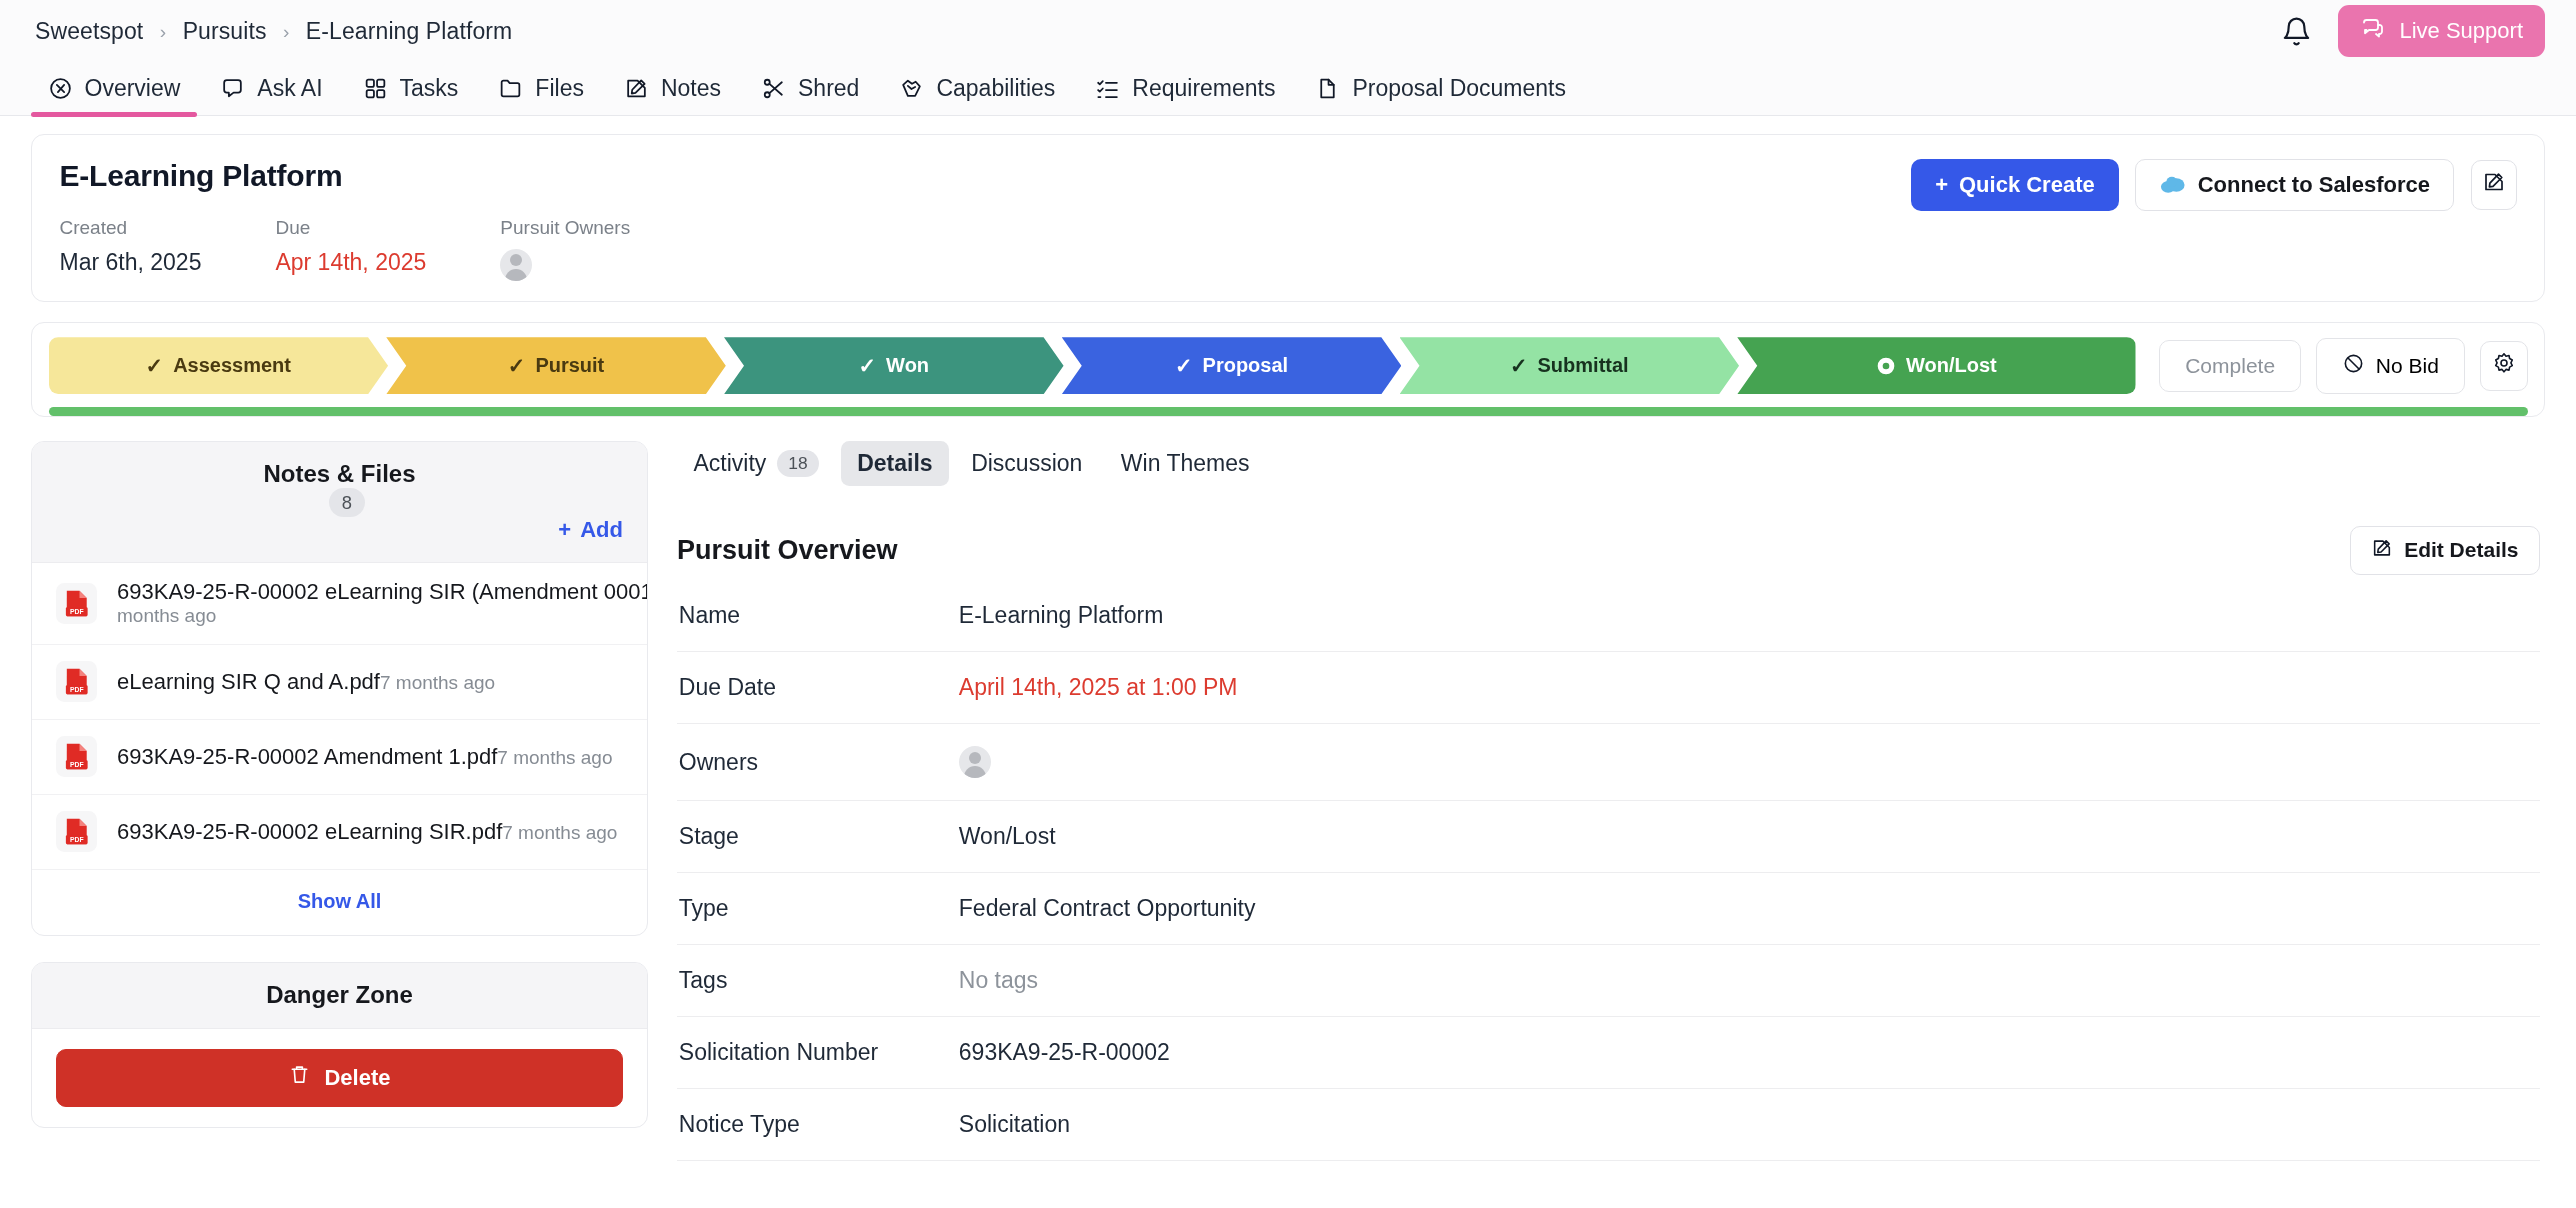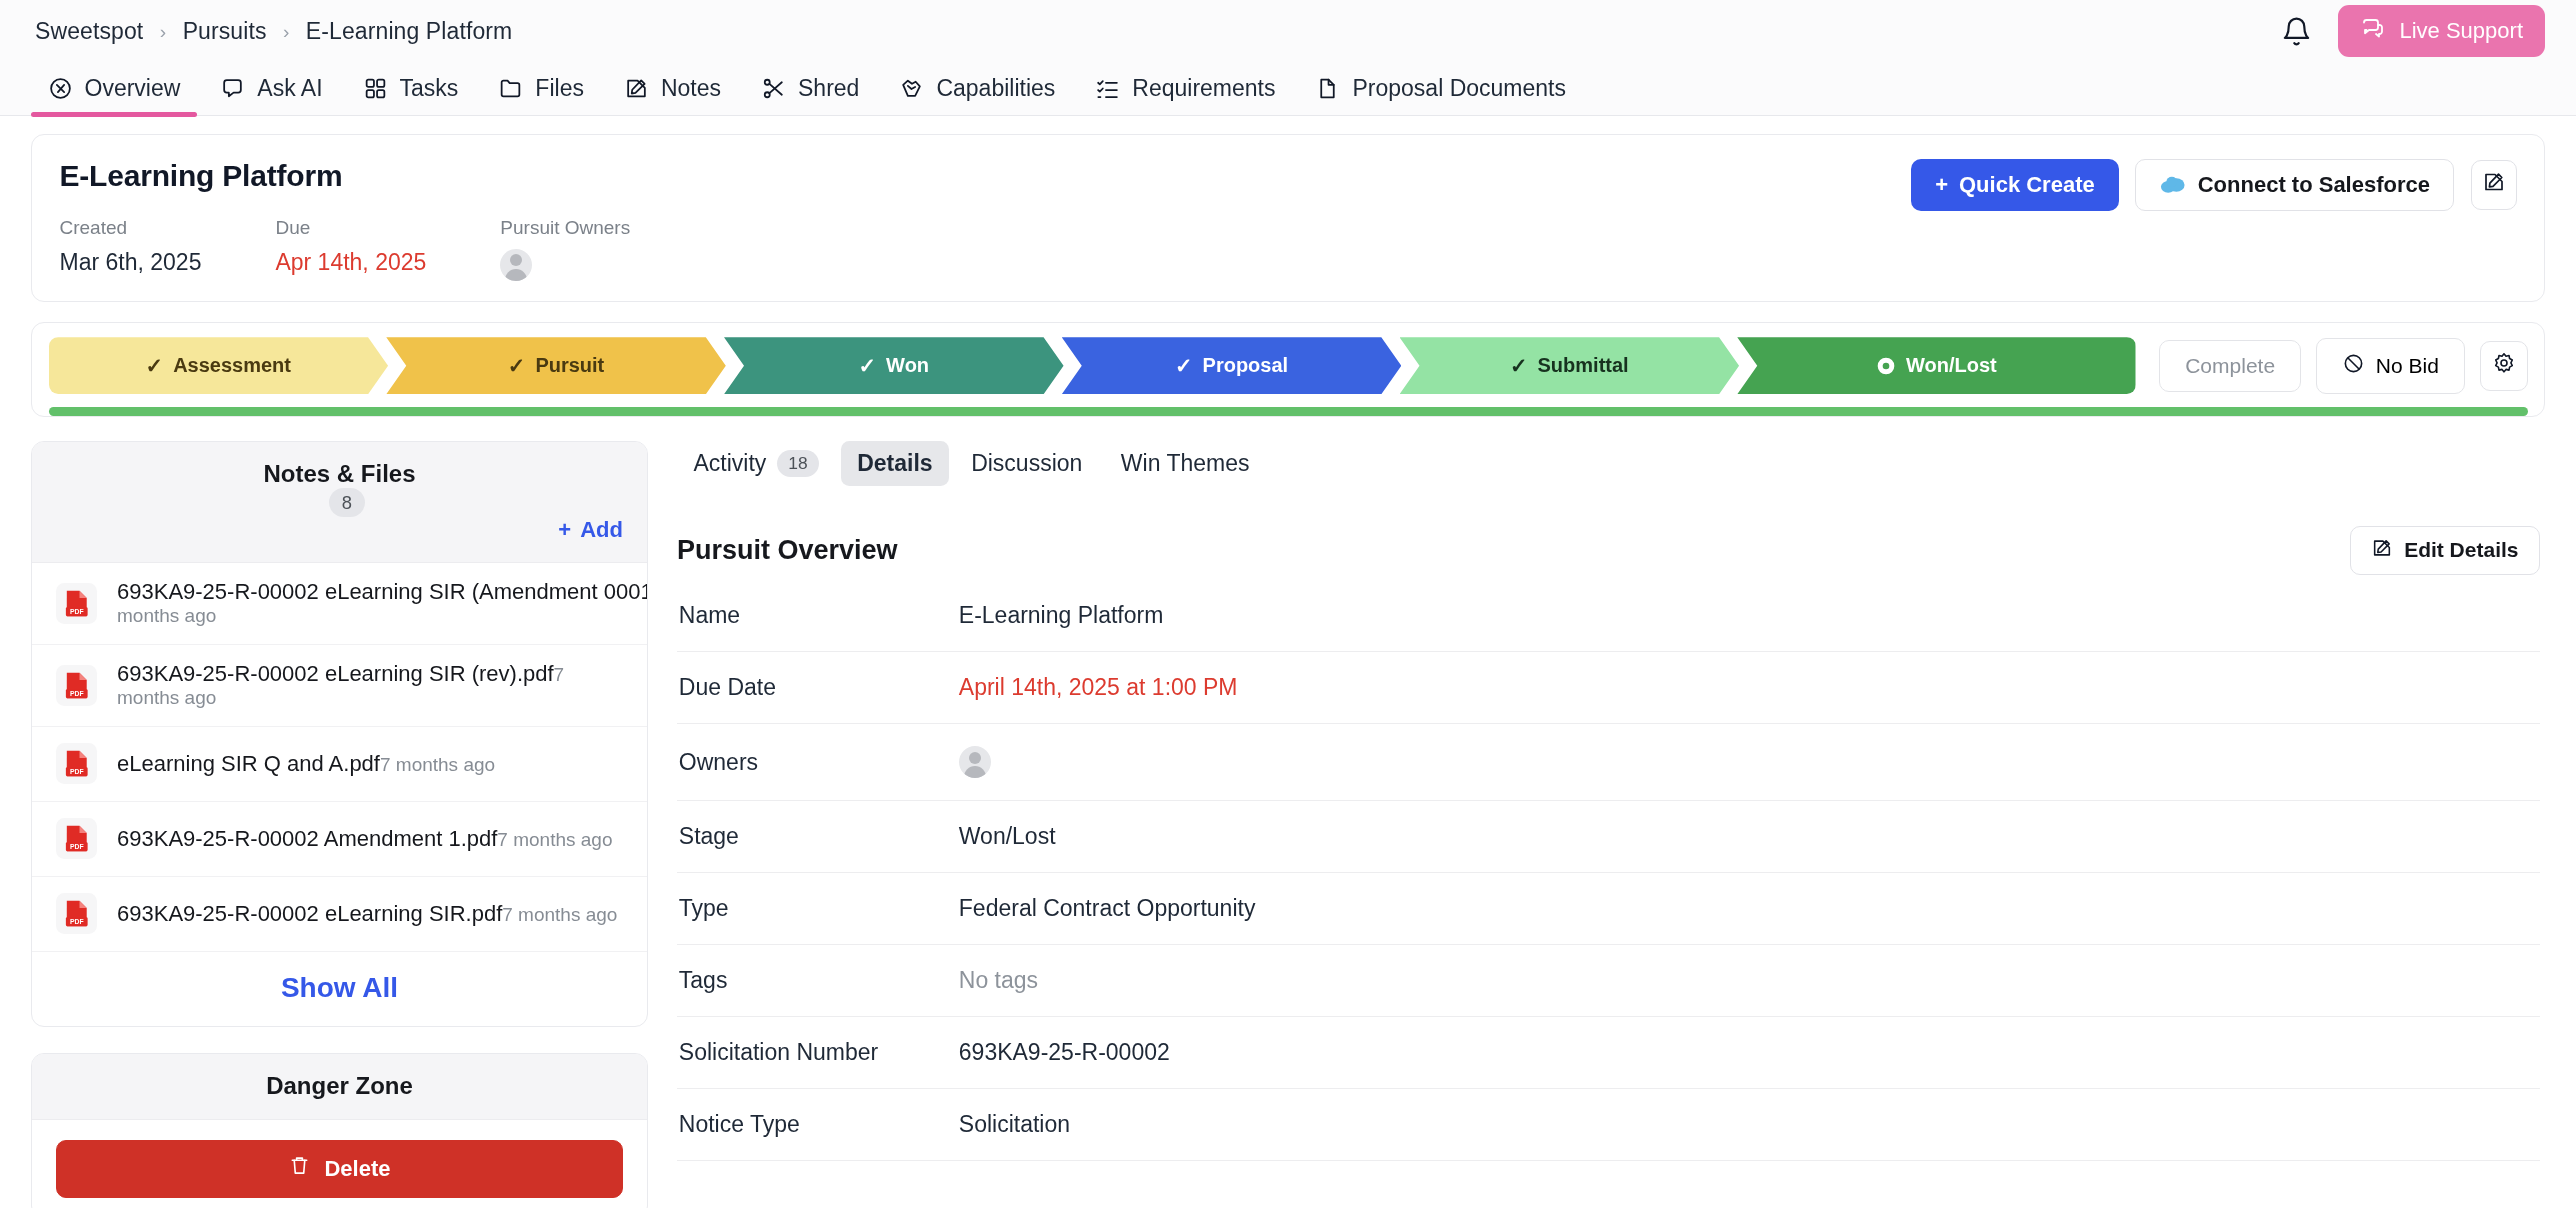--- a/index.html
+++ b/index.html
@@ -195,21 +195,21 @@
     display: flex; align-items: center; justify-content: center; flex: none;
   }
   .pdf-ic svg { width: 27.5px; height: 29px; display: block; }
   .file-text { min-width: 0; }
   .file-name {
     font-size: 22px; color: #16181d; white-space: nowrap;
     overflow: hidden; text-overflow: ellipsis; max-width: 542px;
   }
   .file-time { font-size: 19px; color: #868c94; margin-top: 5.5px; }
   .show-all {
-    text-align: center; color: #3558e8; font-size: 28px; font-weight: 600;
+    text-align: center; color: #3558e8; font-size: 20px; font-weight: 600;
     padding: 20px 0 22px 0; cursor: pointer;
   }
   .danger { margin-top: 26px; }
   .danger-body { display: flex; gap: 20px; padding: 20px 24px; }
   .dz-btn {
     flex: 1 1 0; display: flex; align-items: center; justify-content: center;
     gap: 13px; border-radius: 10px; font-size: 22px; padding: 13.8px 0;
     cursor: pointer; border: 1.8px solid #e3e4e8; background: #fff; color:#16181d;
     font-weight: 600;
   }
@@ -503,31 +503,20 @@
             <div class="file-row">
               <span class="pdf-ic">
                 <svg viewBox="0 0 30 32">
                   <path d="M4 2h14l8 8v20H4Z" fill="#e02b25"></path>
                   <path d="M18 2l8 8h-8Z" fill="#f4837e"></path>
                   <rect x="3" y="20" width="24" height="10" rx="1.5" fill="#e02b25"></rect>
                   <text x="15" y="28" font-family="Liberation Sans, sans-serif" font-size="7.5" font-weight="bold" fill="#ffffff" text-anchor="middle">PDF</text>
                 </svg>
               </span>
               <span class="file-text"><span class="file-name">693KA9-25-R-00002 eLearning SIR (Amendment 0001)...</span><span class="file-time">7 months ago</span></span>
-            </div>
-            <div class="file-row">
-              <span class="pdf-ic">
-                <svg viewBox="0 0 30 32">
-                  <path d="M4 2h14l8 8v20H4Z" fill="#e02b25"></path>
-                  <path d="M18 2l8 8h-8Z" fill="#f4837e"></path>
-                  <rect x="3" y="20" width="24" height="10" rx="1.5" fill="#e02b25"></rect>
-                  <text x="15" y="28" font-family="Liberation Sans, sans-serif" font-size="7.5" font-weight="bold" fill="#ffffff" text-anchor="middle">PDF</text>
-                </svg>
-              </span>
-              <span class="file-text"><span class="file-name">693KA9-25-R-00002 eLearning SIR (rev).pdf</span><span class="file-time">7 months ago</span></span>
             </div>
             <div class="file-row">
               <span class="pdf-ic">
                 <svg viewBox="0 0 30 32">
                   <path d="M4 2h14l8 8v20H4Z" fill="#e02b25"></path>
                   <path d="M18 2l8 8h-8Z" fill="#f4837e"></path>
                   <rect x="3" y="20" width="24" height="10" rx="1.5" fill="#e02b25"></rect>
                   <text x="15" y="28" font-family="Liberation Sans, sans-serif" font-size="7.5" font-weight="bold" fill="#ffffff" text-anchor="middle">PDF</text>
                 </svg>
               </span>

